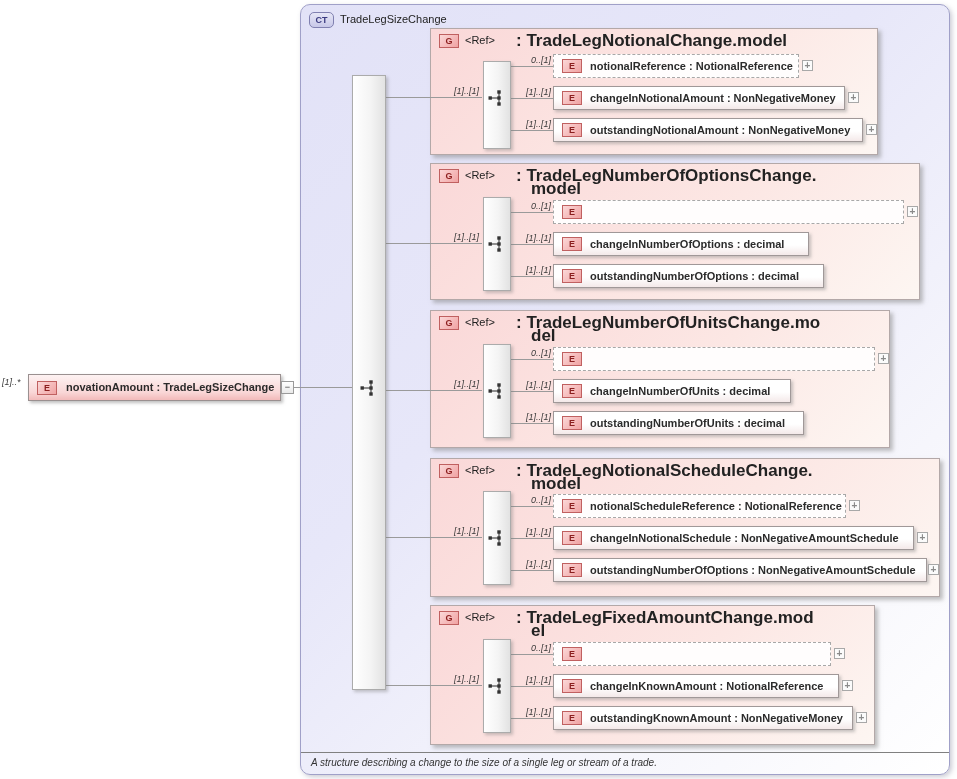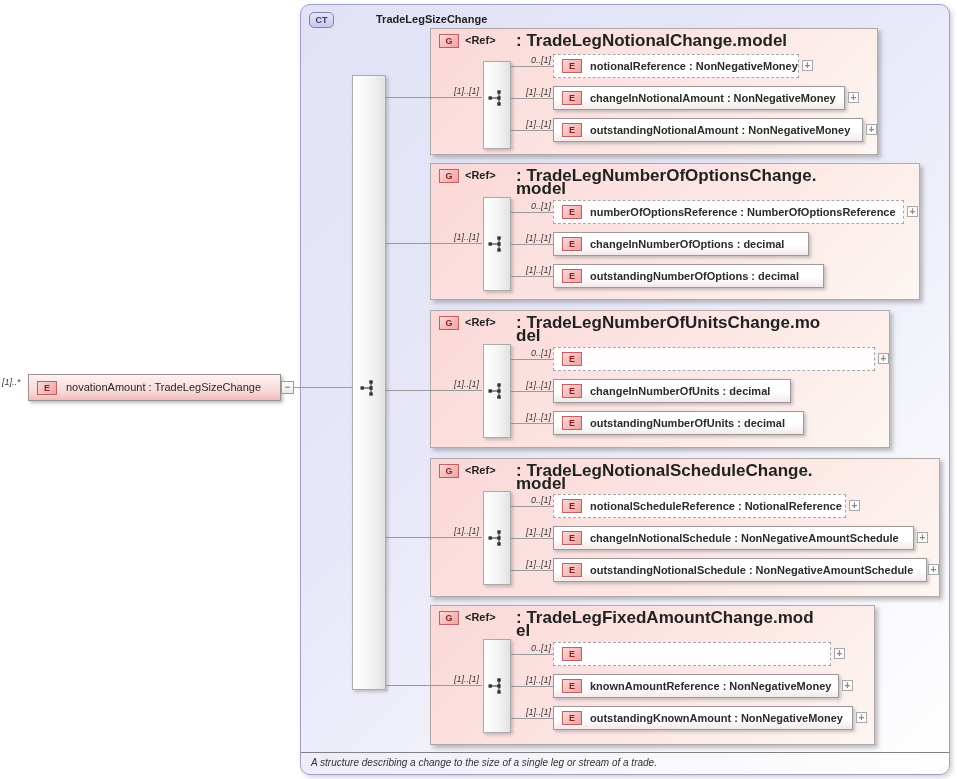--- a/index.html
+++ b/index.html
@@ -19,39 +19,39 @@
     border:1px solid #a0a0c8; border-radius:10px;
     background:linear-gradient(135deg,#e2e2f7 0%, #e7e7f9 40%, #f6f6fc 75%, #ffffff 100%);
     box-shadow:2px 2px 5px rgba(140,140,160,0.45);
     overflow:hidden; z-index:1;
   }
   .ct-badge {
     position:absolute; width:25px; height:16px; border:1px solid #8080b0;
     border-radius:5px; background:linear-gradient(180deg,#e6e6f6,#c8c8e8);
     color:#3a3a80; font-size:9px; font-weight:bold; text-align:center; line-height:14px;
   }
-  .ct-title { position:absolute; font-size:11px; font-weight:bold; color:#222; white-space:nowrap;margin-left:36px; }
+  .ct-title { position:absolute; font-size:11px; font-weight:normal; color:#222; white-space:nowrap; }
   .annotation {
     position:absolute; left:0; right:0; bottom:0; height:22px;
     border-top:1px solid #808080; font-size:10px; font-style:italic;
     color:#333; line-height:20px; padding-left:10px; white-space:nowrap;
   }
   .group {
     position:absolute; border:1px solid #b3a8a8; z-index:2;
     background:linear-gradient(135deg,#fad8d8 0%, #fce7e4 55%, #fdf6f2 100%);
     box-shadow:3px 3px 4px rgba(130,130,130,0.5);
   }
   .badge-e, .badge-g {
     position:absolute; width:20px; height:14px; border:1px solid #c06060;
     background:linear-gradient(135deg,#fbd8d8,#f0a2a2);
     color:#8b1f1f; font-size:9px; font-weight:bold; text-align:center; line-height:12px;
   }
-  .ref-label { position:absolute; font-size:11px; font-weight:bold; white-space:nowrap; }
+  .ref-label { position:absolute; font-size:11px; font-weight:normal; white-space:nowrap; }
   .gtitle { position:absolute; font-size:17px; font-weight:bold; line-height:13px; white-space:nowrap; }
-  .gtitle .l2 { margin-left:0; }
+  .gtitle .l2 { margin-left:15px; }
   .seqbar {
     position:absolute; width:34px; z-index:5;
     border:1px solid #ababab;
     background:linear-gradient(90deg,#ffffff 0%, #f4f4f4 55%, #e2e2e2 100%);
     box-shadow:2px 2px 3px rgba(120,120,120,0.4);
   }
   .seqbar.inner { width:28px; }
   .seqicon { position:absolute; z-index:6; }
   .ebox {
     position:absolute; height:24px; z-index:5;
@@ -72,21 +72,21 @@
   }
   .root-box {
     position:absolute; left:28px; top:374px; width:253px; height:27px; z-index:5;
     border:1px solid #9a9090;
     background:linear-gradient(180deg,#fdf2f2 0%, #f9d6d6 70%, #f2baba 100%);
     box-shadow:2px 2px 3px rgba(130,130,130,0.5);
   }
   .root-box .badge-e { left:8px; top:6px; }
   .root-box .lbl {
     position:absolute; left:37px; top:0; height:25px; line-height:25px;
-    font-size:11px; font-weight:normal; color:#2b2b2b; white-space:nowrap;
+    font-size:11px; font-weight:bold; color:#2b2b2b; white-space:nowrap;
   }
   .conn-square {
     position:absolute; left:281px; top:381px; width:13px; height:13px; z-index:6;
     border:1px solid #9a9a9a; background:linear-gradient(180deg,#ffffff,#e9e9e9);
     color:#777; font-size:9px; line-height:11px; text-align:center; font-weight:bold;
   }
 </style>
 </head>
 <body>
 
@@ -144,21 +144,21 @@
         <rect x="11.3" y="3.3" width="3.4" height="3.4" fill="#333"></rect>
         <rect x="11.3" y="9.3" width="3.4" height="3.4" fill="#333"></rect>
         <rect x="11.3" y="15.3" width="3.4" height="3.4" fill="#333"></rect>
     </svg>
     <div class="card" style="left:8px; top:57px; width:40px; text-align:right;">[1]..[1]</div>
 
     <div class="hline" style="left:80px; top:37px;  width:42px;"></div>
     <div class="card" style="left:80px; top:26px; width:40px; text-align:right;">0..[1]</div>
     <div class="ebox dashed" style="left:122px; top:25px; width:246px;">
       <span class="badge-e">E</span>
-      <span class="lbl">notionalReference : NonNegativeMoney</span>
+      <span class="lbl">notionalReference : NotionalReference</span>
     </div>
     <div class="plus" style="left:371px; top:31px;">+</div>
 
     <div class="hline" style="left:80px; top:69px;  width:42px;"></div>
     <div class="card" style="left:80px; top:58px; width:40px; text-align:right;">[1]..[1]</div>
     <div class="ebox" style="left:122px; top:57px; width:292px;">
       <span class="badge-e">E</span>
       <span class="lbl">changeInNotionalAmount : NonNegativeMoney</span>
     </div>
     <div class="plus" style="left:417px; top:63px;">+</div>
@@ -187,21 +187,20 @@
         <rect x="11.3" y="3.3" width="3.4" height="3.4" fill="#333"></rect>
         <rect x="11.3" y="9.3" width="3.4" height="3.4" fill="#333"></rect>
         <rect x="11.3" y="15.3" width="3.4" height="3.4" fill="#333"></rect>
     </svg>
     <div class="card" style="left:8px; top:68px; width:40px; text-align:right;">[1]..[1]</div>
 
     <div class="hline" style="left:80px; top:48px;  width:42px;"></div>
     <div class="card" style="left:80px; top:37px; width:40px; text-align:right;">0..[1]</div>
     <div class="ebox dashed" style="left:122px; top:36px; width:351px;">
       <span class="badge-e">E</span>
-      <span class="lbl">numberOfOptionsReference : NumberOfOptionsReference</span>
     </div>
     <div class="plus" style="left:476px; top:42px;">+</div>
 
     <div class="hline" style="left:80px; top:80px;  width:42px;"></div>
     <div class="card" style="left:80px; top:69px; width:40px; text-align:right;">[1]..[1]</div>
     <div class="ebox" style="left:122px; top:68px; width:256px;">
       <span class="badge-e">E</span>
       <span class="lbl">changeInNumberOfOptions : decimal</span>
     </div>
 
@@ -284,21 +283,21 @@
     <div class="ebox" style="left:122px; top:67px; width:361px;">
       <span class="badge-e">E</span>
       <span class="lbl">changeInNotionalSchedule : NonNegativeAmountSchedule</span>
     </div>
     <div class="plus" style="left:486px; top:73px;">+</div>
 
     <div class="hline" style="left:80px; top:111px; width:42px;"></div>
     <div class="card" style="left:80px; top:100px; width:40px; text-align:right;">[1]..[1]</div>
     <div class="ebox" style="left:122px; top:99px; width:374px;">
       <span class="badge-e">E</span>
-      <span class="lbl">outstandingNotionalSchedule : NonNegativeAmountSchedule</span>
+      <span class="lbl">outstandingNumberOfOptions : NonNegativeAmountSchedule</span>
     </div>
     <div class="plus" style="left:497px; top:105px;">+</div>
   </div>
 
   <div class="group" style="left:430px; top:605px; width:445px; height:140px;">
     <span class="badge-g" style="left:8px; top:5px;">G</span>
     <span class="ref-label" style="left:34px; top:5px;">&lt;Ref&gt;</span>
     <div class="gtitle" style="left:85px; top:5px;">
       <div>: TradeLegFixedAmountChange.mod</div>
       <div class="l2">el</div>
@@ -318,21 +317,21 @@
     <div class="card" style="left:80px; top:37px; width:40px; text-align:right;">0..[1]</div>
     <div class="ebox dashed" style="left:122px; top:36px; width:278px;">
       <span class="badge-e">E</span>
     </div>
     <div class="plus" style="left:403px; top:42px;">+</div>
 
     <div class="hline" style="left:80px; top:80px;  width:42px;"></div>
     <div class="card" style="left:80px; top:69px; width:40px; text-align:right;">[1]..[1]</div>
     <div class="ebox" style="left:122px; top:68px; width:286px;">
       <span class="badge-e">E</span>
-      <span class="lbl">knownAmountReference : NonNegativeMoney</span>
+      <span class="lbl">changeInKnownAmount : NotionalReference</span>
     </div>
     <div class="plus" style="left:411px; top:74px;">+</div>
 
     <div class="hline" style="left:80px; top:112px; width:42px;"></div>
     <div class="card" style="left:80px; top:101px; width:40px; text-align:right;">[1]..[1]</div>
     <div class="ebox" style="left:122px; top:100px; width:300px;">
       <span class="badge-e">E</span>
       <span class="lbl">outstandingKnownAmount : NonNegativeMoney</span>
     </div>
     <div class="plus" style="left:425px; top:106px;">+</div>

